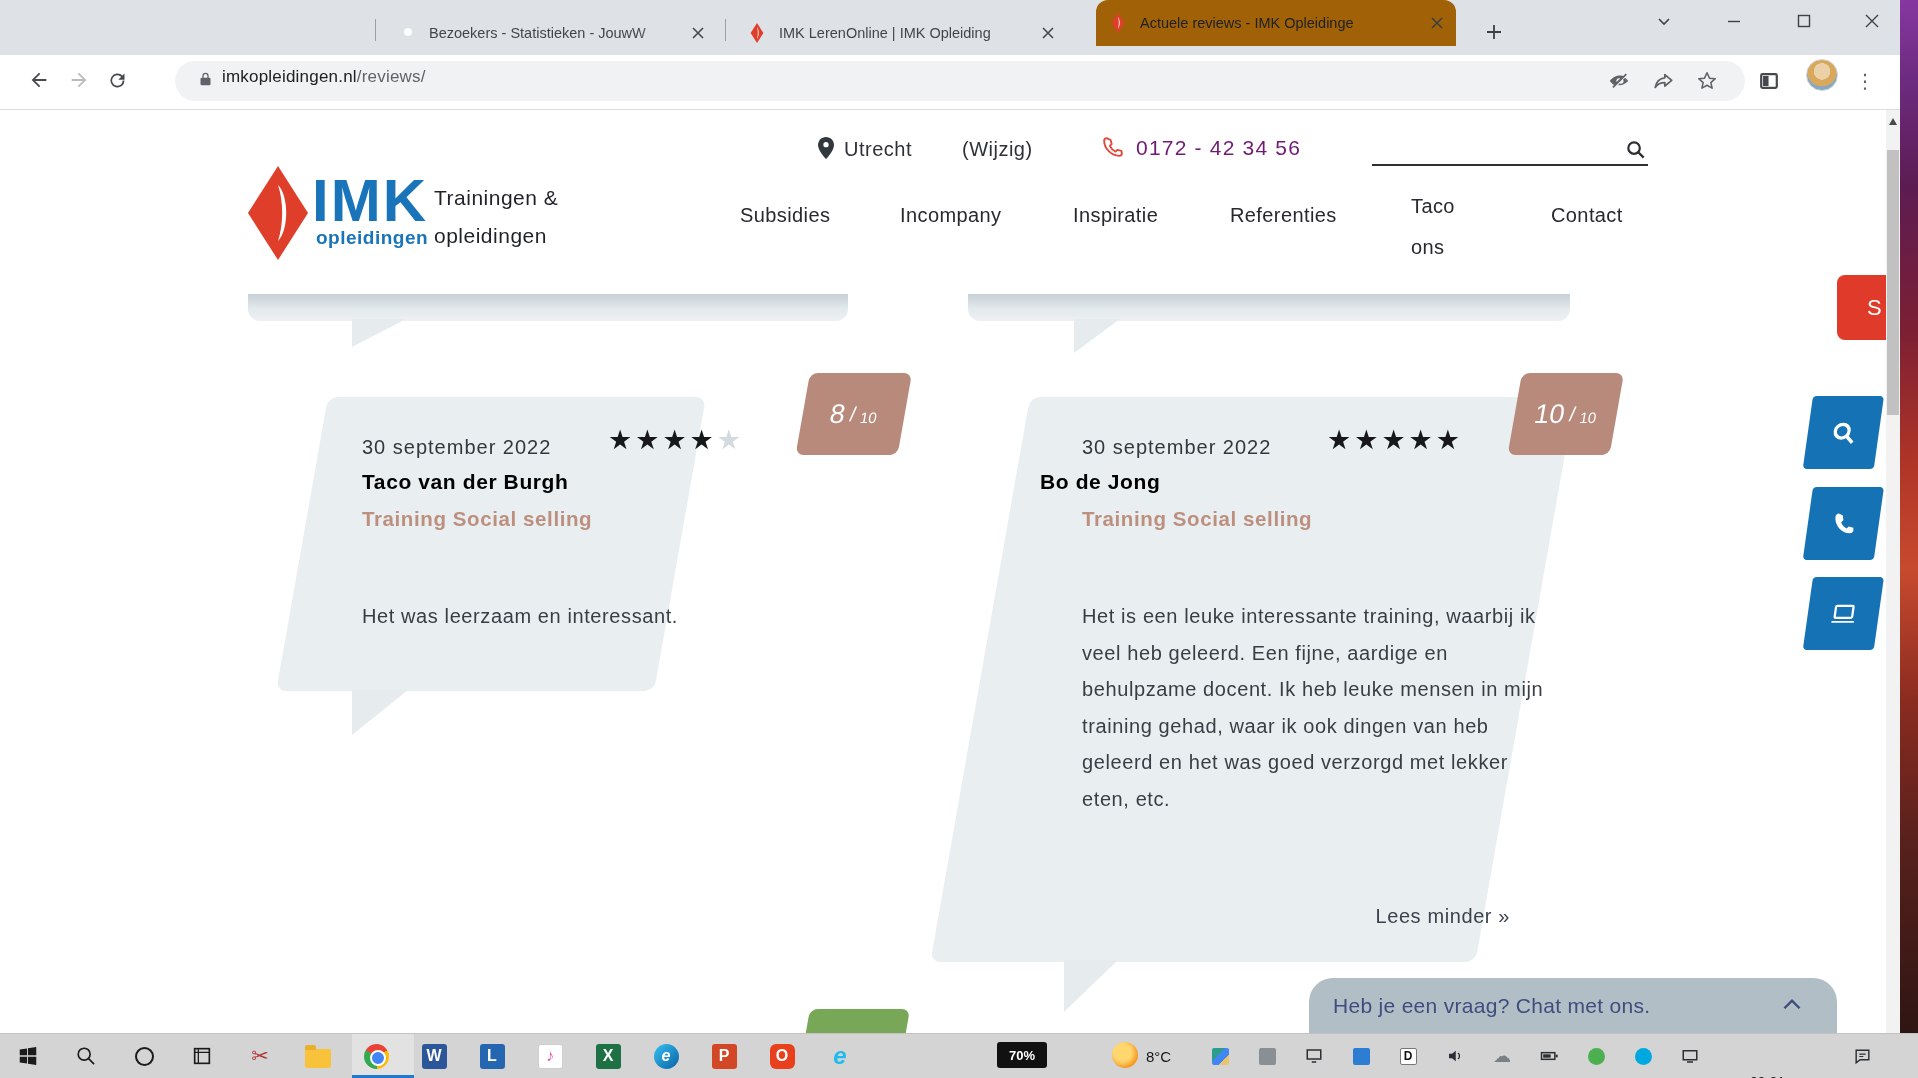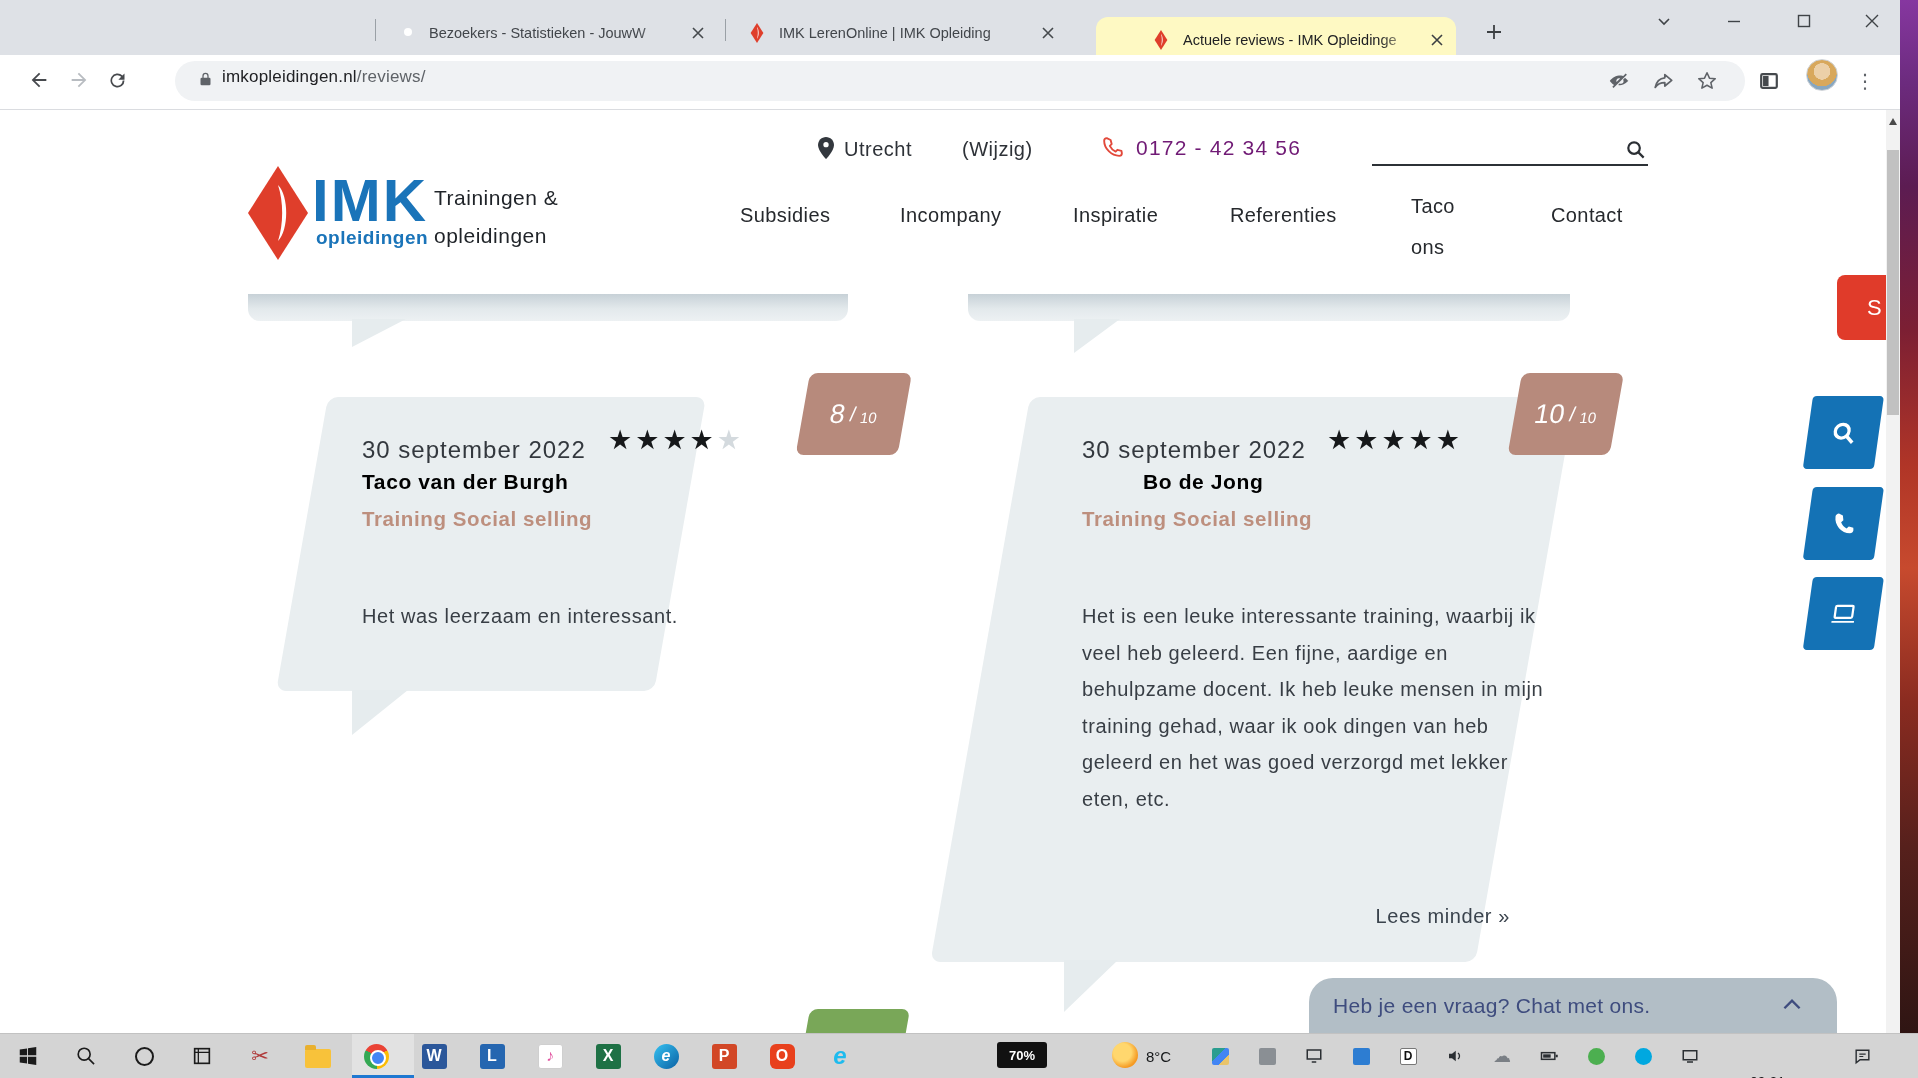--- a/index.html
+++ b/index.html
@@ -10,21 +10,21 @@
 
   
   .desktop-strip { position:absolute; right:0; top:0; width:18px; height:1033px; z-index:4;
     background:linear-gradient(180deg,#8637a0 0%,#6c2b7e 8%,#5c1c52 18%,#7c1f33 32%,#b03527 45%,#c74a2e 55%,#8a2b20 68%,#56201c 82%,#2f1513 100%); }
 
   
   .tabstrip-bg { position:absolute; left:0; top:0; width:1900px; height:55px; background:#dee1e6; }
   .tab { position:absolute; top:10px; height:45px; display:flex; align-items:center; }
   .tab-title { font-size:14.5px; color:#42464b; white-space:nowrap; overflow:hidden; flex:1;
     -webkit-mask-image:linear-gradient(90deg,#000 82%,transparent 98%); mask-image:linear-gradient(90deg,#000 82%,transparent 98%); }
-  .tab.active-tab { background:#fef9c3; border-radius:12px 12px 0 0; top:17px; height:46px;padding-left:43px; }
+  .tab.active-tab { background:#a16207; border-radius:12px 12px 0 0; top:0; height:46px; }
   .tab.active-tab .tab-title { color:#202124; }
   .tab-divider { position:absolute; top:19px; width:1px; height:22px; background:#9aa0a6; }
   .favicon { width:20px; height:20px; margin:0 10px 0 14px; flex:0 0 auto; }
   .tab-close { width:18px; height:18px; margin:0 10px 0 6px; flex:0 0 auto; display:flex; align-items:center; justify-content:center; border-radius:50%; }
   .winctl { position:absolute; top:7px; width:28px; height:28px; display:flex; align-items:center; justify-content:center; }
 
   .gmail-m { width:20px; height:16px; }
   .gcircle { width:18px; height:18px; border-radius:50%;
     background:conic-gradient(#ea4335 0 25%, #fbbc05 25% 50%, #34a853 50% 75%, #4285f4 75% 100%); position:relative; }
   .gcircle::after { content:""; position:absolute; left:5px; top:5px; width:8px; height:8px; background:#fff; border-radius:50%; }
@@ -52,21 +52,21 @@
   
   .remnant { position:absolute; top:294px; height:27px; border-radius:0 0 12px 12px;
     background:linear-gradient(180deg,#c7d1d7 0%,#e3e9ec 55%,#edf1f3 100%); }
   .tail { position:absolute; background:#e6ecee; clip-path:polygon(0 0, 100% 0, 0 100%); }
   .bubble { position:absolute; background:#e9eef0; border-radius:10px; transform:skewX(-10deg); transform-origin:top left; }
   .score-badge { position:absolute; width:102px; height:82px; background:#b78a7c; border-radius:8px;
     transform:skewX(-10deg); transform-origin:top left; display:flex; align-items:center; justify-content:center; color:#fff; }
   .score-badge .big { font-size:27px; }
   .score-badge .sep { font-size:20px; margin:0 5px; }
   .score-badge .small { font-size:15px; align-self:center; margin-top:6px; }
-  .review-date { position:absolute; font-size:24px; color:#33383e; letter-spacing:1px; }
+  .review-date { position:absolute; font-size:20px; color:#33383e; letter-spacing:1px; }
   .stars { position:absolute; font-size:27px; letter-spacing:3px; }
   .stars .on { color:#16181a; } .stars .off { color:#d4dade; }
   .review-name { position:absolute; font-size:21px; font-weight:bold; color:#000000; letter-spacing:0.6px; }
   .review-training { position:absolute; font-size:20.5px; font-weight:bold; color:#bd8f7e; letter-spacing:0.6px; cursor:pointer; }
   .review-text { position:absolute; font-size:20px; color:#383e45; letter-spacing:0.6px; line-height:36.5px; }
   .read-less { position:absolute; font-size:20px; color:#3a434d; letter-spacing:0.6px; cursor:pointer; }
   .green-badge { position:absolute; left:810px; top:1009px; width:100px; height:40px; background:#79a758;
     border-radius:8px; transform:skewX(-10deg); transform-origin:top left; z-index:1; }
 
   
@@ -317,21 +317,21 @@
     <div class="tail" style="left:1064px;top:960px;width:54px;height:52px;"></div>
     <div class="score-badge" style="left:1522px;top:373px;">
       <span class="big">10</span>
       <span class="sep">/</span>
       <span class="small">10</span>
     </div>
     <div class="review-date" style="left:1082px;top:436px;">30 september 2022</div>
     <div class="stars" style="left:1327px;top:424px;">
       <span class="on">★★★★★</span><span class="off"></span>
     </div>
-    <div class="review-name" style="left:1143px;top:470px;">Bo de Jong</div>
+    <div class="review-name" style="left:1040px;top:470px;">Bo de Jong</div>
     <div class="review-training" style="left:1082px;top:507px;">Training Social selling</div>
     <div class="review-text" style="left:1082px;top:598px;width:470px;">Het is een leuke interessante training, waarbij ik veel heb geleerd. Een fijne, aardige en behulpzame docent. Ik heb leuke mensen in mijn training gehad, waar ik ook dingen van heb geleerd en het was goed verzorgd met lekker eten, etc.</div>
     <div class="read-less" style="left:1290px;top:905px;width:220px;text-align:right;">Lees minder »</div>
 
     <div class="green-badge"></div>
 
     <div class="side-tab">
       <span>S</span>
     </div>
     <div class="blue-btn" style="top:396px;">

